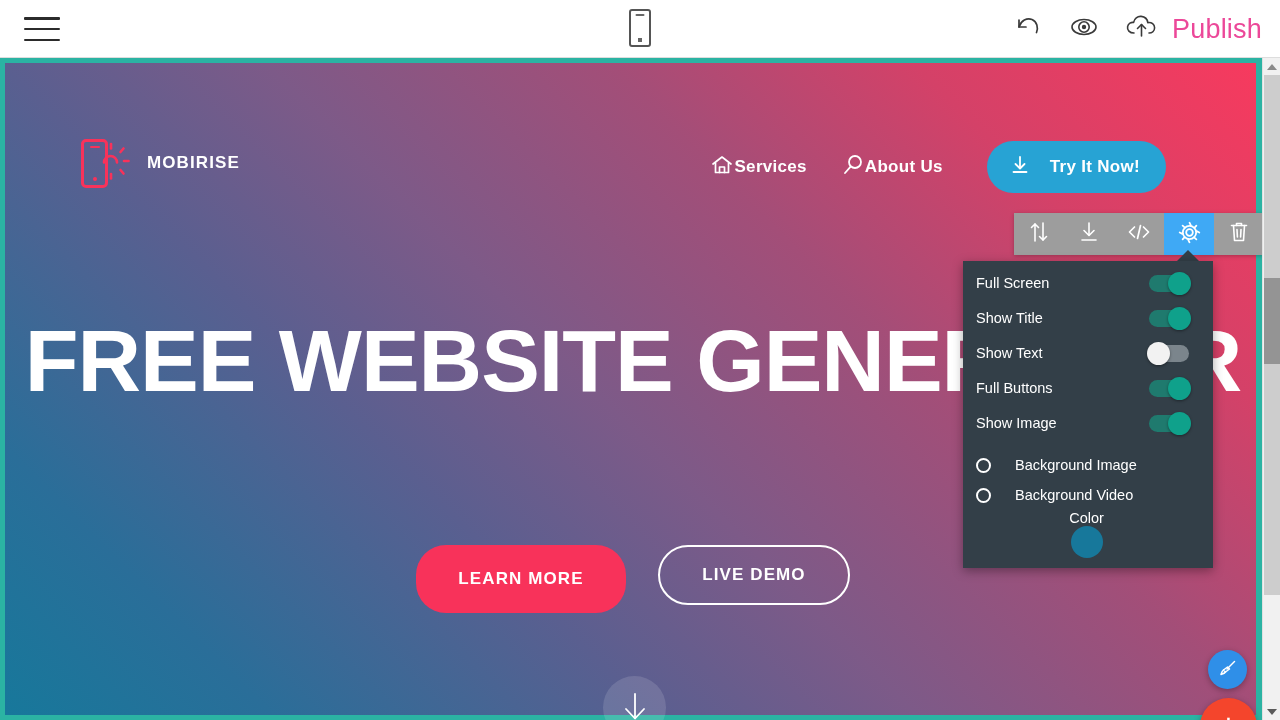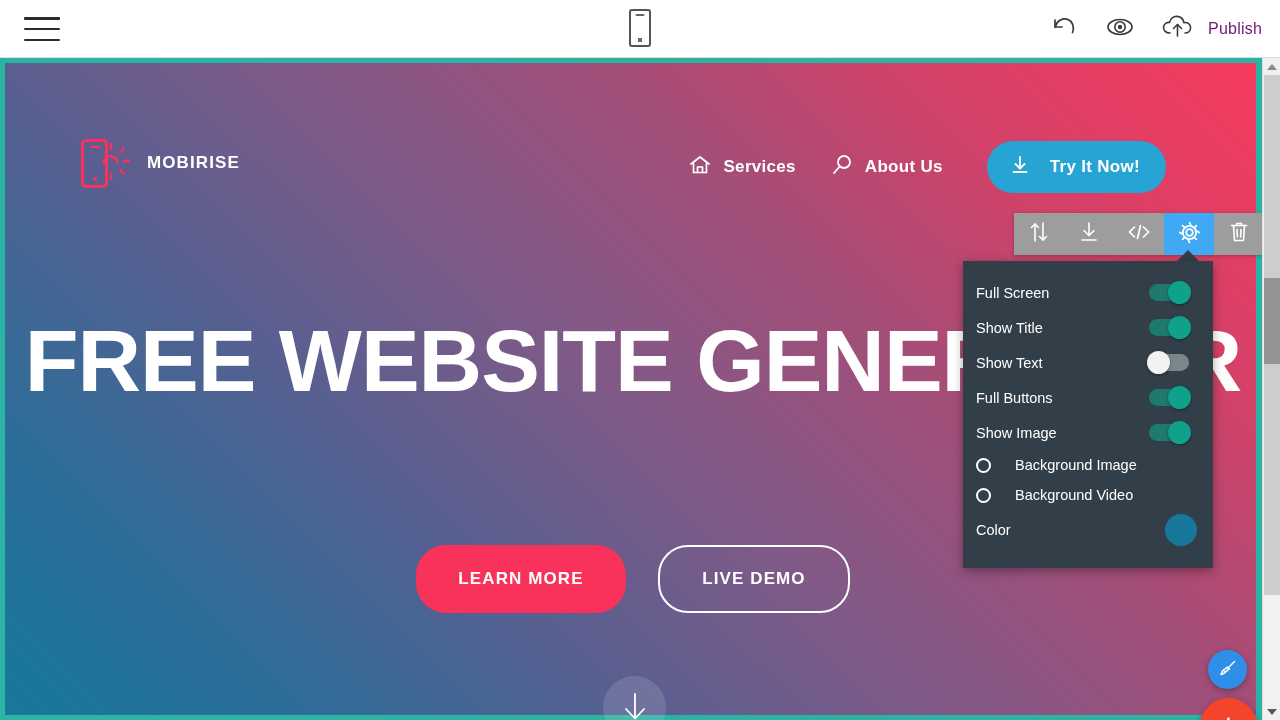--- a/index.html
+++ b/index.html
@@ -39,21 +39,21 @@
   .device-icon::after {
     content: ''; position: absolute; bottom: 3px; left: 50%; transform: translateX(-50%);
     width: 4px; height: 4px; background: #666;
   }
 
   #toolbar-right {
     position: absolute; right: 18px; top: 0; height: 58px;
     display: flex; align-items: center; gap: 22px;
   }
   #toolbar-right .tb-btn { display: flex; align-items: center; gap: 10px; cursor: pointer; }
-  #publish-label { font-size: 16px; color: #701a75; letter-spacing: .2px; }
+  #publish-label { font-size: 27px; color: #ec4899; letter-spacing: .2px; }
 
   
   #canvas {
     position: absolute; left: 0; top: 58px;
     width: 1262px; height: 662px;
     overflow: hidden;
     background: #f0f0f0;
   }
   #hero-block {
     position: absolute; left: 0; top: 0;
@@ -83,21 +83,21 @@
     width:4px; height:4px; border-radius:50%; background:#f8325a;
   }
   #logo-text {
     color: #ffffff; font-size: 17px; font-weight: bold; letter-spacing: 1.1px;
   }
 
   #site-nav {
     position: absolute; right: 90px; top: 78px;
     display: flex; align-items: center; gap: 34px;
   }
-  .nav-item { display: flex; align-items: center; gap: 11px; cursor: pointer; }
+  .nav-item { display: flex; align-items: center; cursor: pointer; }
   .nav-label { color: #fff; font-size: 17px; font-weight: bold; letter-spacing: .3px; }
   #try-btn {
     display: flex; align-items: center; gap: 19px;
     background: #27a3d4; color: #fff;
     border-radius: 26px; padding: 13px 26px 13px 22px;
     cursor: pointer; margin-left: 10px;
   }
   #try-btn-label { font-size: 17px; font-weight: bold; letter-spacing: .3px; }
 
   
@@ -110,21 +110,21 @@
   #hero-buttons {
     position: absolute; left: 0; top: 482px; width: 1256px;
     display: flex; justify-content: center; gap: 32px;
   }
   .hero-btn {
     font-size: 17px; font-weight: bold; letter-spacing: 1.1px;
     color: #fff; border-radius: 30px; cursor: pointer;
     display: flex; align-items: center; justify-content: center;
   }
   #btn-learn-more { background: #f8325a; width: 210px; height: 68px; }
-  #btn-live-demo { background: transparent; border: 2px solid #ffffff; width: 192px; height: 68px; text-align: right; }
+  #btn-live-demo { background: transparent; border: 2px solid #ffffff; width: 192px; height: 60px; text-align: right; }
 
   #scroll-arrow {
     position: absolute; left: 598px; top: 613px;
     width: 63px; height: 63px; border-radius: 50%;
     background: rgba(255,255,255,0.13);
     display: flex; align-items: center; justify-content: center;
     cursor: pointer;
   }
 
   
@@ -148,21 +148,21 @@
     box-shadow: 0 3px 10px rgba(0,0,0,0.35);
   }
   #panel-caret {
     position: absolute; left: 1176px; top: 192px;
     width: 0; height: 0;
     border-left: 12px solid transparent;
     border-right: 12px solid transparent;
     border-bottom: 12px solid #333f48;
   }
   .panel-row {
-    display: flex; align-items: center; justify-content: space-between;
+    display: flex; align-items: flex-start; justify-content: space-between;
     padding: 0 24px 0 13px; height: 35px;
   }
   .panel-label { color: #ffffff; font-size: 14.5px; }
   .toggle {
     position: relative; width: 40px; height: 17px;
     border-radius: 9px; cursor: pointer; flex: none;
   }
   .toggle.on { background: #1f7a6e; }
   .toggle.off { background: #7b858c; }
   .toggle .knob {
@@ -182,21 +182,21 @@
     display: flex; align-items: center; justify-content: center;
   }
   .radio.checked { border-color: #0fa18b; }
   .radio.checked::after {
     content:''; width: 7px; height: 7px; border-radius: 50%; background: #0fa18b;
   }
   .radio-label { color: #ffffff; font-size: 14.5px; }
 
   .color-row {
     display: flex; align-items: center; justify-content: space-between;
-    padding: 0 16px 0 13px; height: 40px;
+    padding: 0 16px 0 13px; height: 40px; flex-direction: column;
   }
   .swatch { width: 32px; height: 32px; border-radius: 50%; cursor: pointer; flex: none; }
 
   
   #fab-brush {
     position: absolute; left: 1208px; top: 592px;
     width: 39px; height: 39px; border-radius: 50%;
     background: #2f8fe8;
     display: flex; align-items: center; justify-content: center;
     cursor: pointer; box-shadow: 0 2px 6px rgba(0,0,0,0.3);

